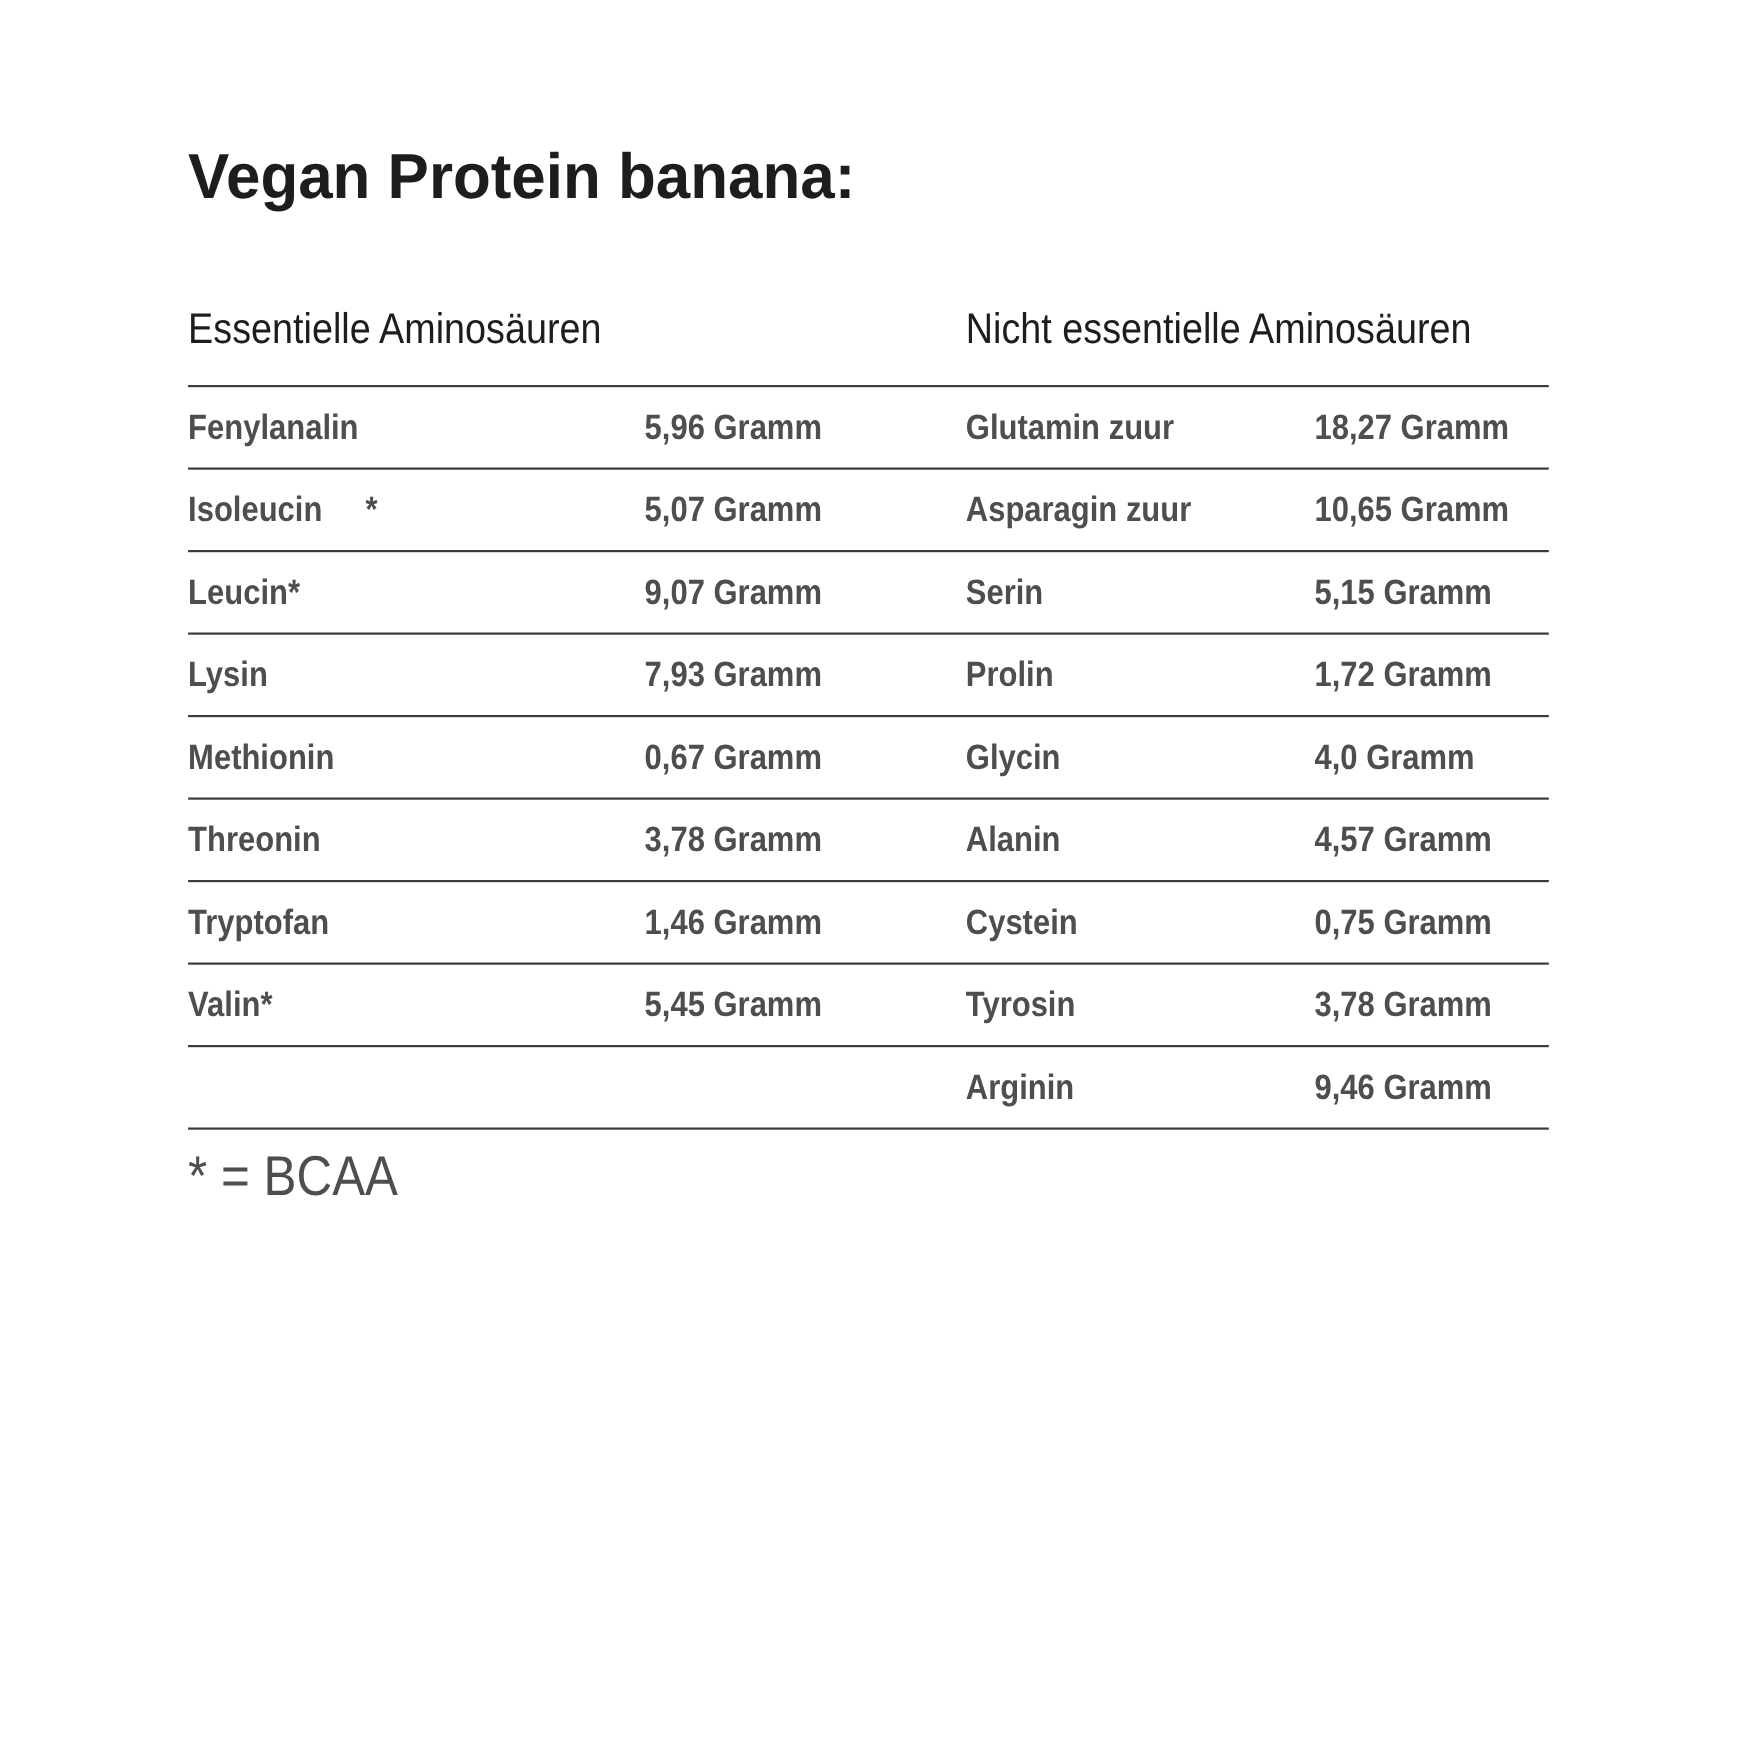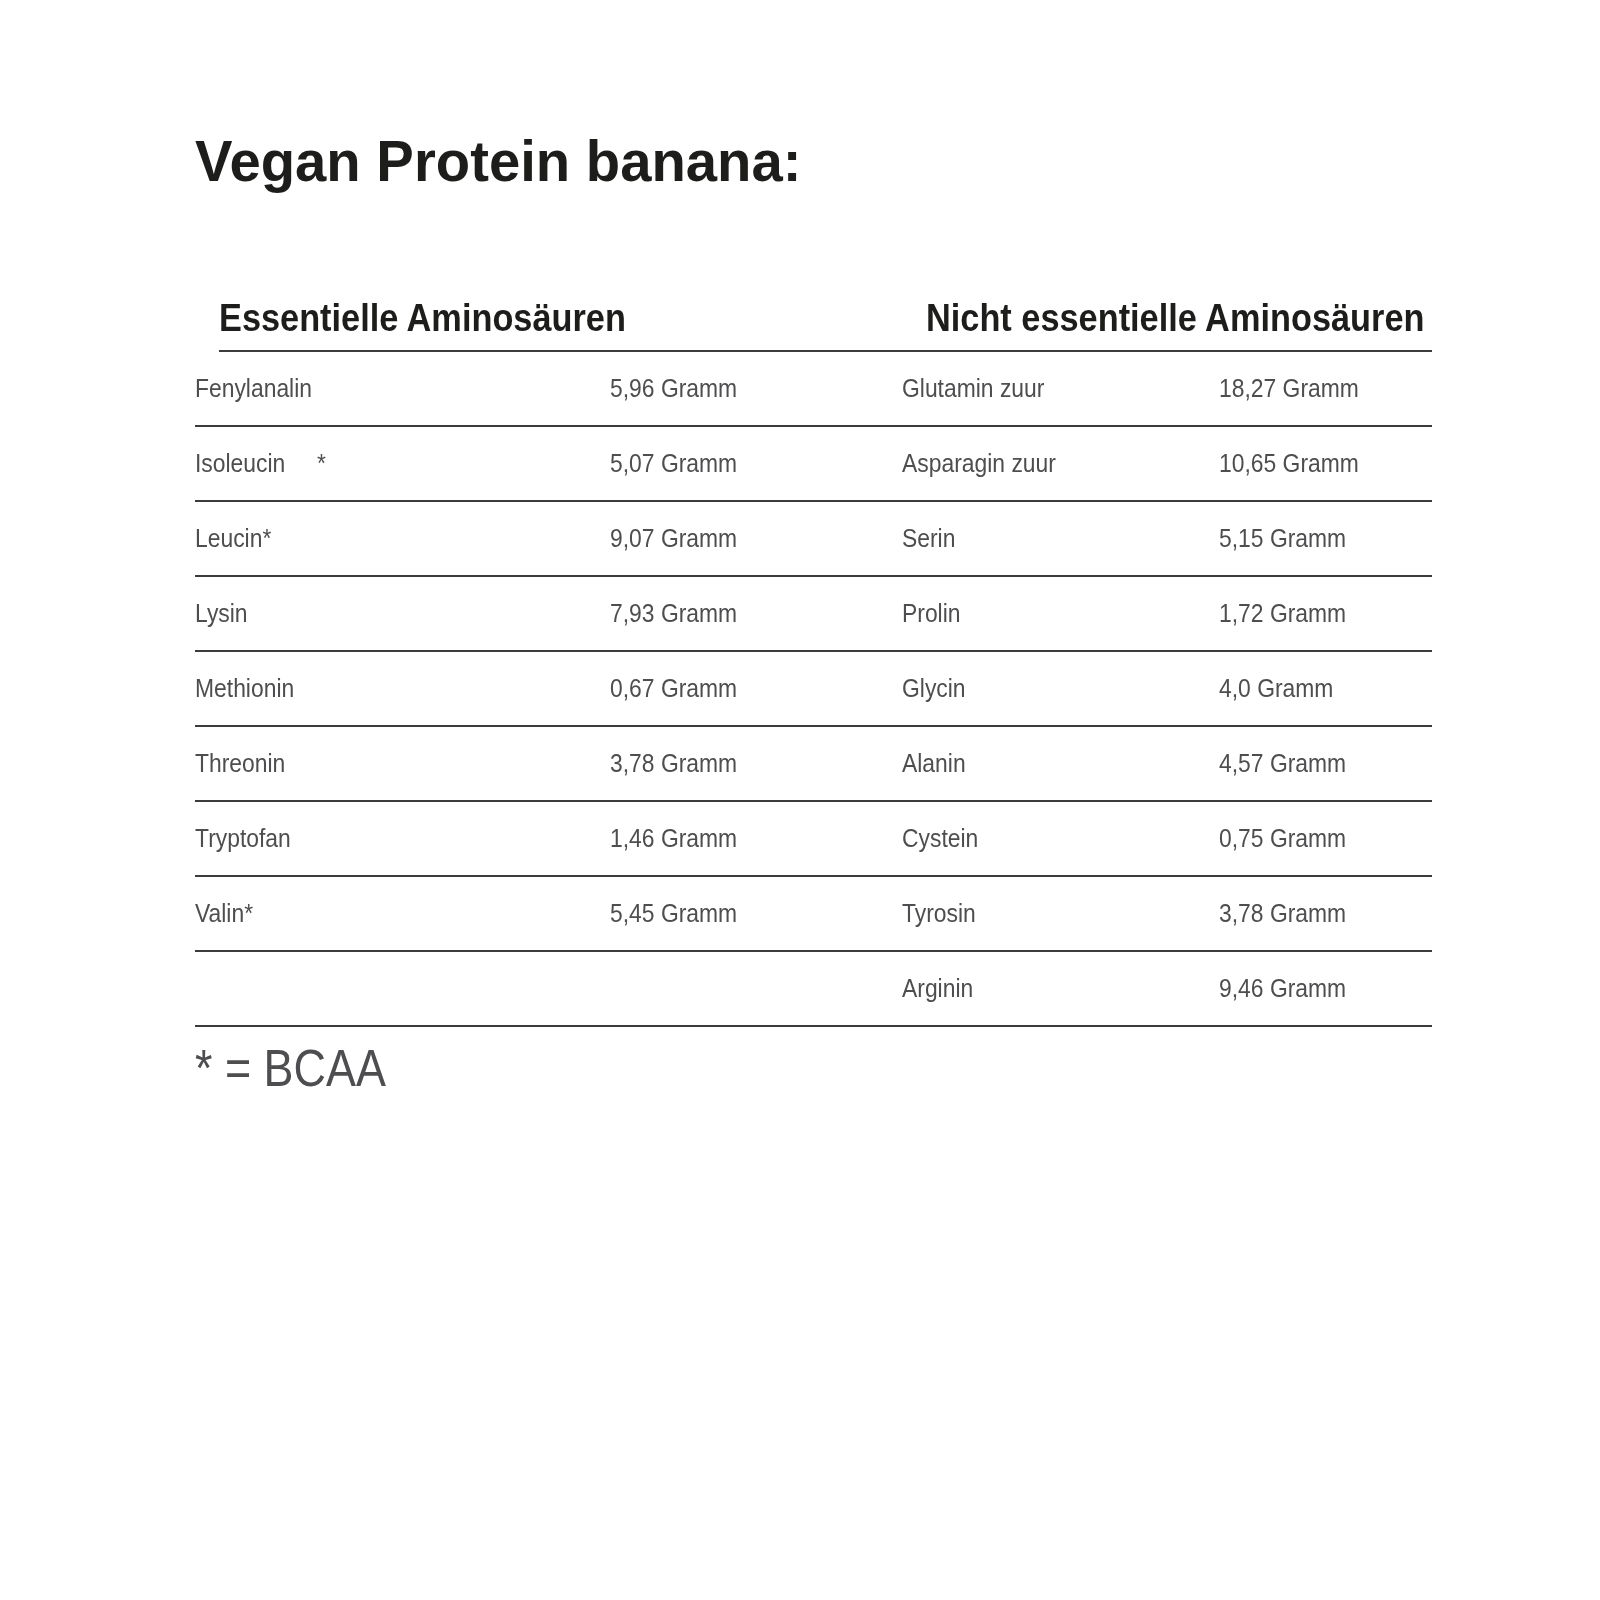--- a/index.html
+++ b/index.html
@@ -12,21 +12,21 @@
   html,body{background:#fff;}
   body{font-family:"Liberation Sans", sans-serif;}
   .page{
     position:relative;
     width:1600px;height:1600px;
     background:var(--bg);
     overflow:hidden;
   }
   .content{
     position:absolute;
-    left:195px;top:120px;
+    left:171px;top:120px;
     width:1237px;
   }
   
   .cond{
     display:inline-block;
     transform:scaleX(0.88);
     transform-origin:0 50%;
     white-space:nowrap;
   }
   .title-block{color:var(--ink);font-weight:bold;}
@@ -39,30 +39,31 @@
   .grid-row{
     display:grid;
     grid-template-columns:415px 292px 317px 213px;
     align-items:center;
   }
   .head-row{
     display:grid;
     grid-template-columns:707px 530px;
     align-items:end;
     height:88px;
-    padding-bottom:10px;
+    padding-bottom:28px;
     border-bottom:2px solid var(--rule);
     color:var(--ink);
-    font-size:39px;font-weight:bold;margin-left:24px;
+    font-size:39px;font-weight:normal;
   }
   .row{
     height:75px;
     border-bottom:2px solid var(--rule);
     color:var(--body);
-    font-size:26px;
+    font-size:32px;
+    font-weight:bold;
   }
   .cell{overflow:visible;}
   .footnote{
     margin-top:12px;
     color:var(--body);
     font-size:51px;
     height:60px;line-height:60px;
   }
 </style>
 </head>

